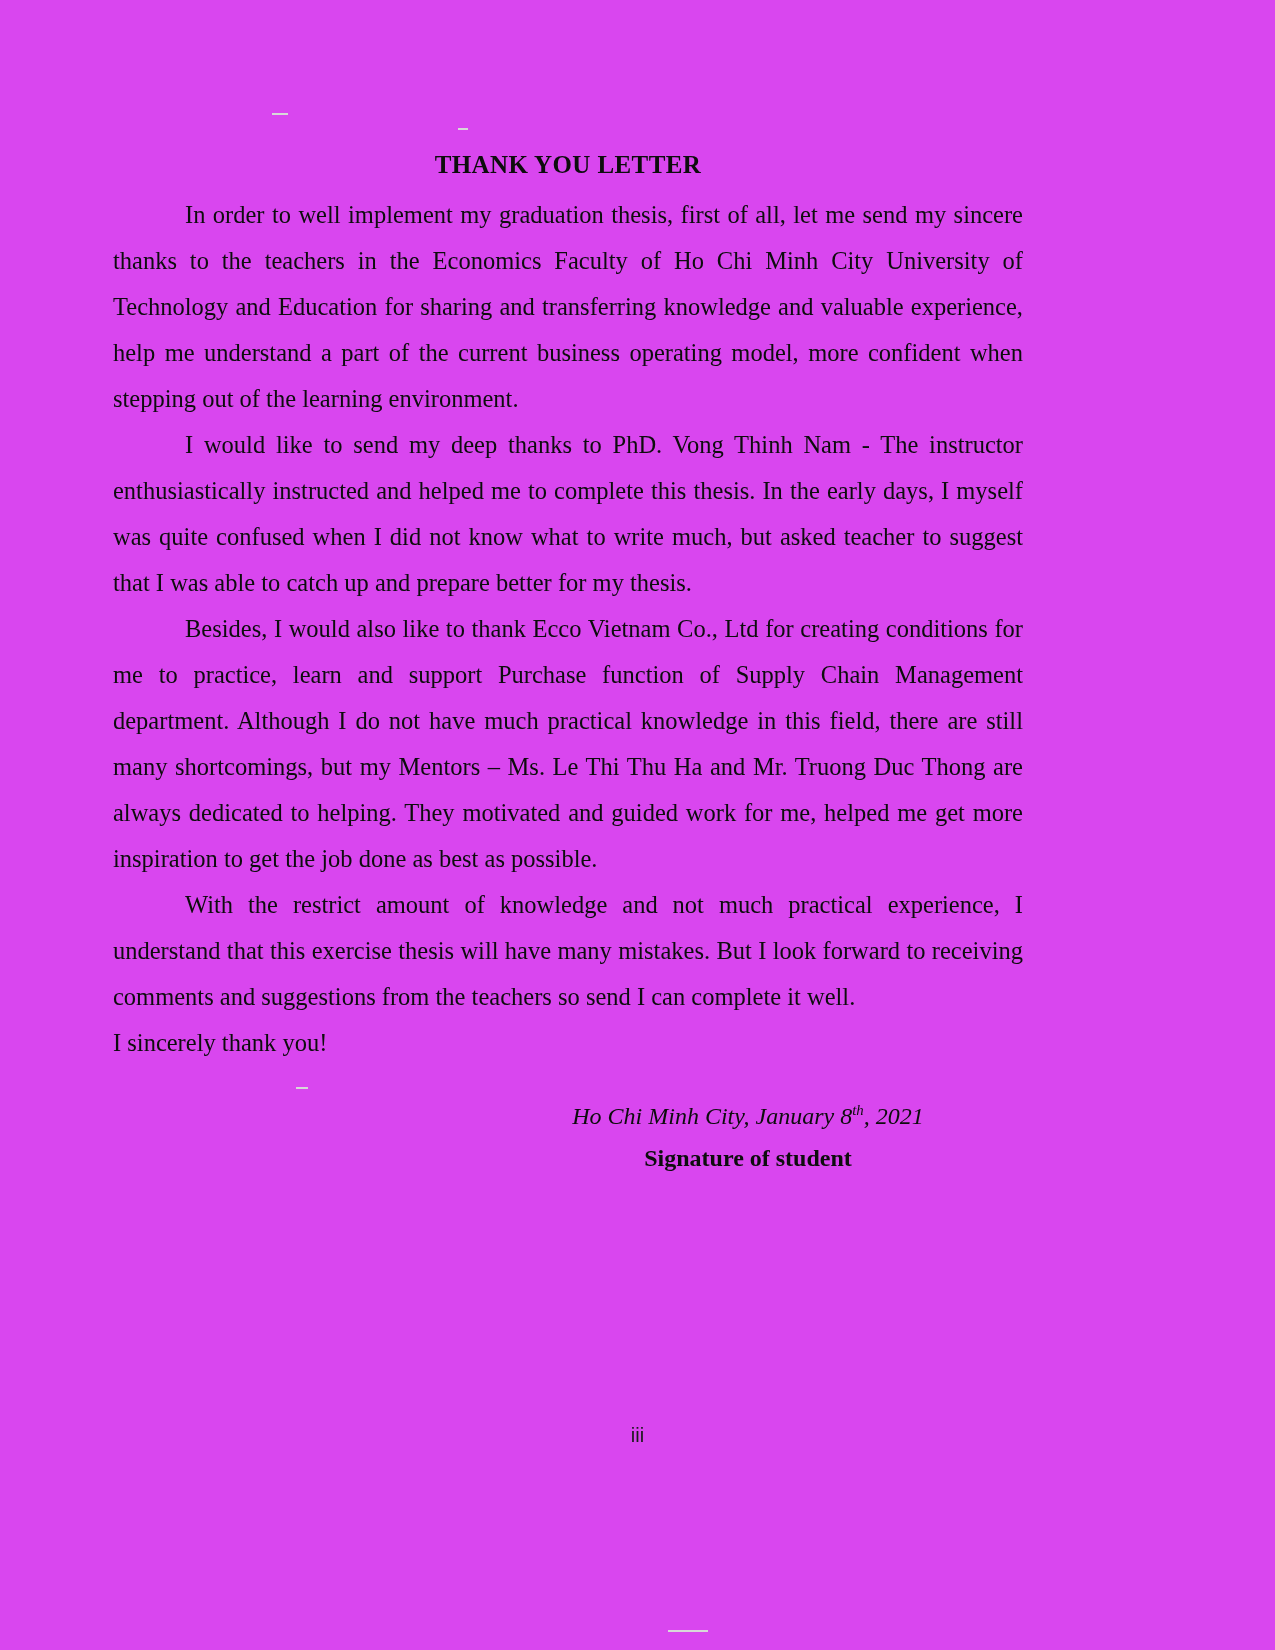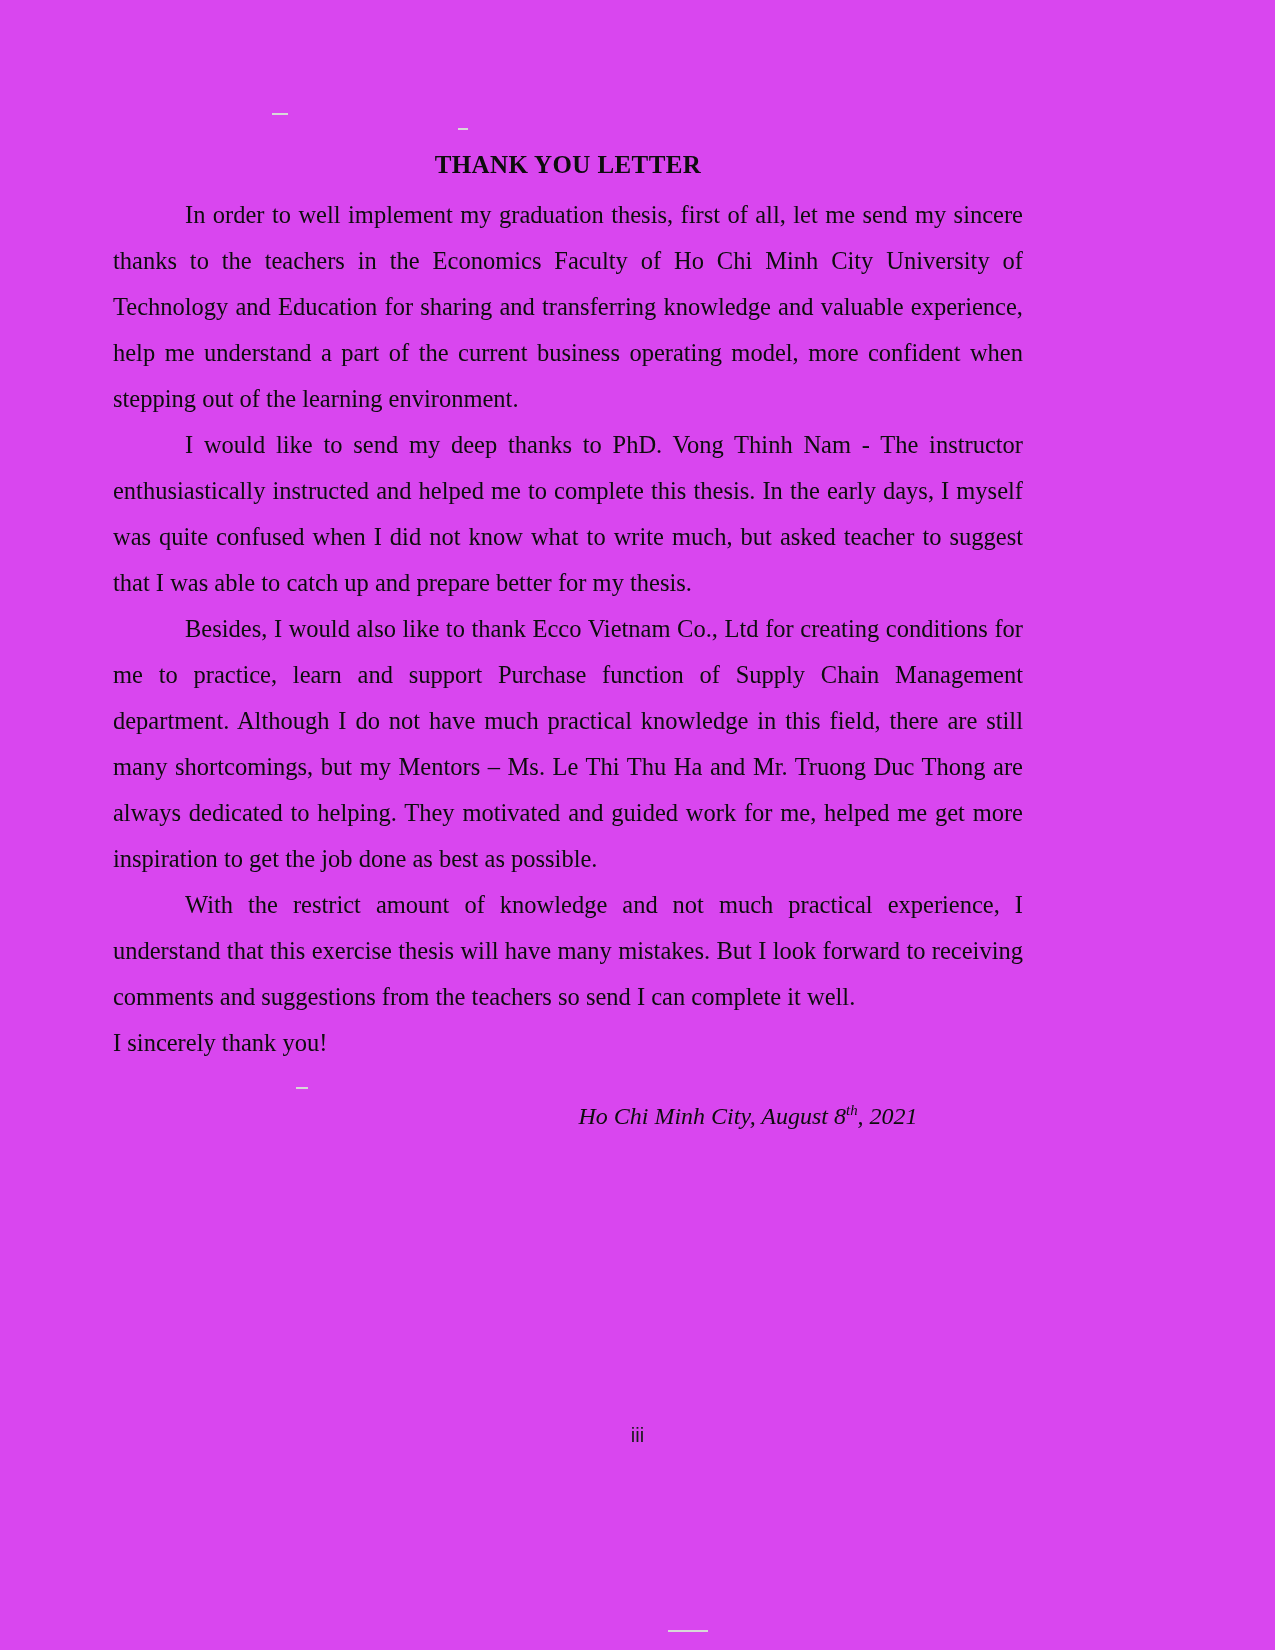--- a/index.html
+++ b/index.html
@@ -105,20 +105,21 @@
     <h1 class="doc-title">THANK YOU LETTER</h1>
 
     <p class="para">In order to well implement my graduation thesis, first of all, let me send my sincere thanks to the teachers in the Economics Faculty of Ho Chi Minh City University of Technology and Education for sharing and transferring knowledge and valuable experience, help me understand a part of the current business operating model, more confident when stepping out of the learning environment.</p>
     <p class="para">I would like to send my deep thanks to PhD. Vong Thinh Nam - The instructor enthusiastically instructed and helped me to complete this thesis. In the early days, I myself was quite confused when I did not know what to write much, but asked teacher to suggest that I was able to catch up and prepare better for my thesis.</p>
     <p class="para">Besides, I would also like to thank Ecco Vietnam Co., Ltd for creating conditions for me to practice, learn and support Purchase function of Supply Chain Management department. Although I do not have much practical knowledge in this field, there are still many shortcomings, but my Mentors – Ms. Le Thi Thu Ha and Mr. Truong Duc Thong are always dedicated to helping. They motivated and guided work for me, helped me get more inspiration to get the job done as best as possible.</p>
     <p class="para">With the restrict amount of knowledge and not much practical experience, I understand that this exercise thesis will have many mistakes. But I look forward to receiving comments and suggestions from the teachers so send I can complete it well.</p>
 
     <p class="closing-line">I sincerely thank you!</p>
 
     <div class="signature-block">
-      <div class="sig-date"><span>Ho Chi Minh City, August 8</span><sup>th</sup><span>, 2021</span></div>
+      <div class="sig-date"><span>Ho Chi Minh City, January 8</span><sup>th</sup><span>, 2021</span></div>
+      <div class="sig-label">Signature of student</div>
     </div>
 
   </div>
 
   <div class="page-number">iii</div>
 
 </div>
 
 </body></html>

